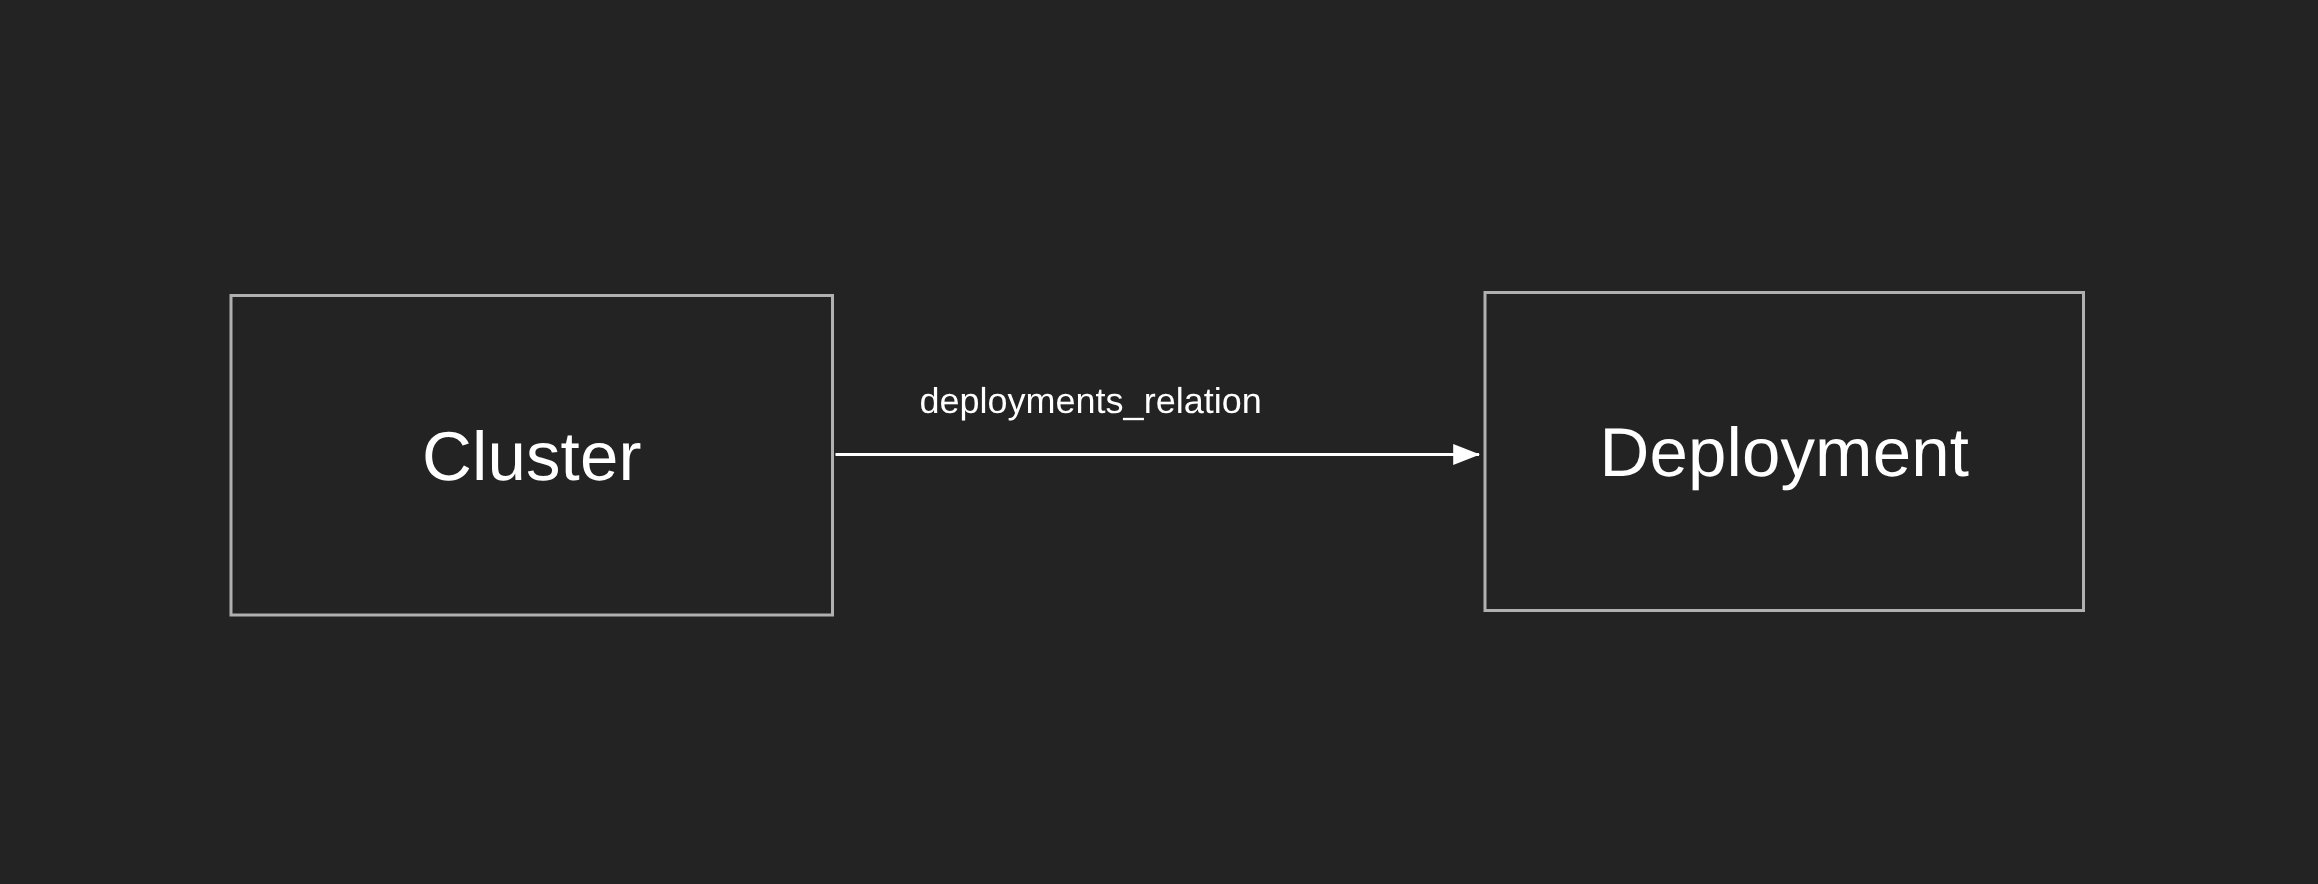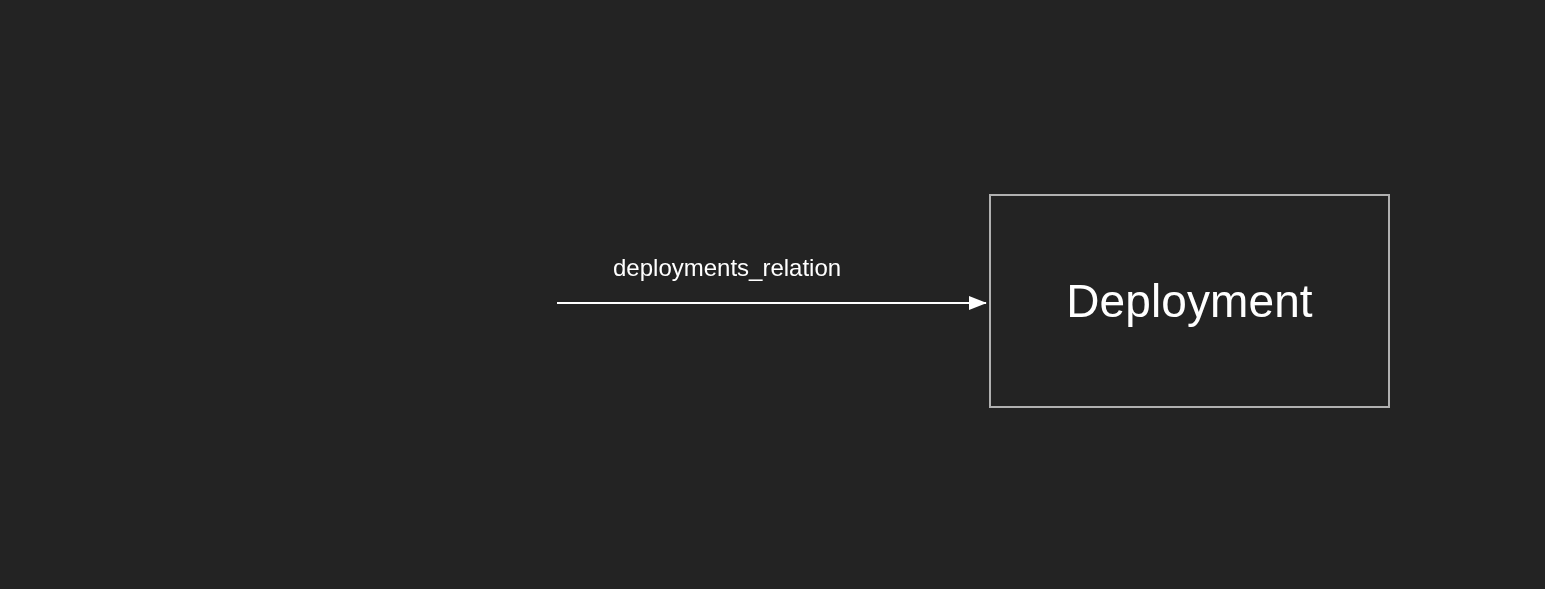--- a/index.html
+++ b/index.html
@@ -72,20 +72,23 @@
   #edge-label-deployments {
     left: 613px;
     top: 256px;
   }
 </style>
 </head>
 <body>
 
 <div id="diagram-canvas">
 
+  <div class="node" id="node-cluster">
+    <span class="node-label">Cluster</span>
+  </div>
 
   <div class="node" id="node-deployment">
     <span class="node-label">Deployment</span>
   </div>
 
   <svg id="edge-layer" viewBox="0 0 1545 589" width="1545" height="589" xmlns="http://www.w3.org/2000/svg">
     <defs>
       <marker id="arrowhead-solid" markerWidth="9" markerHeight="7" refX="8.6" refY="3.5" orient="auto" markerUnits="strokeWidth">
         <polygon points="0 0, 9 3.5, 0 7" fill="#ffffff"></polygon>
       </marker>

